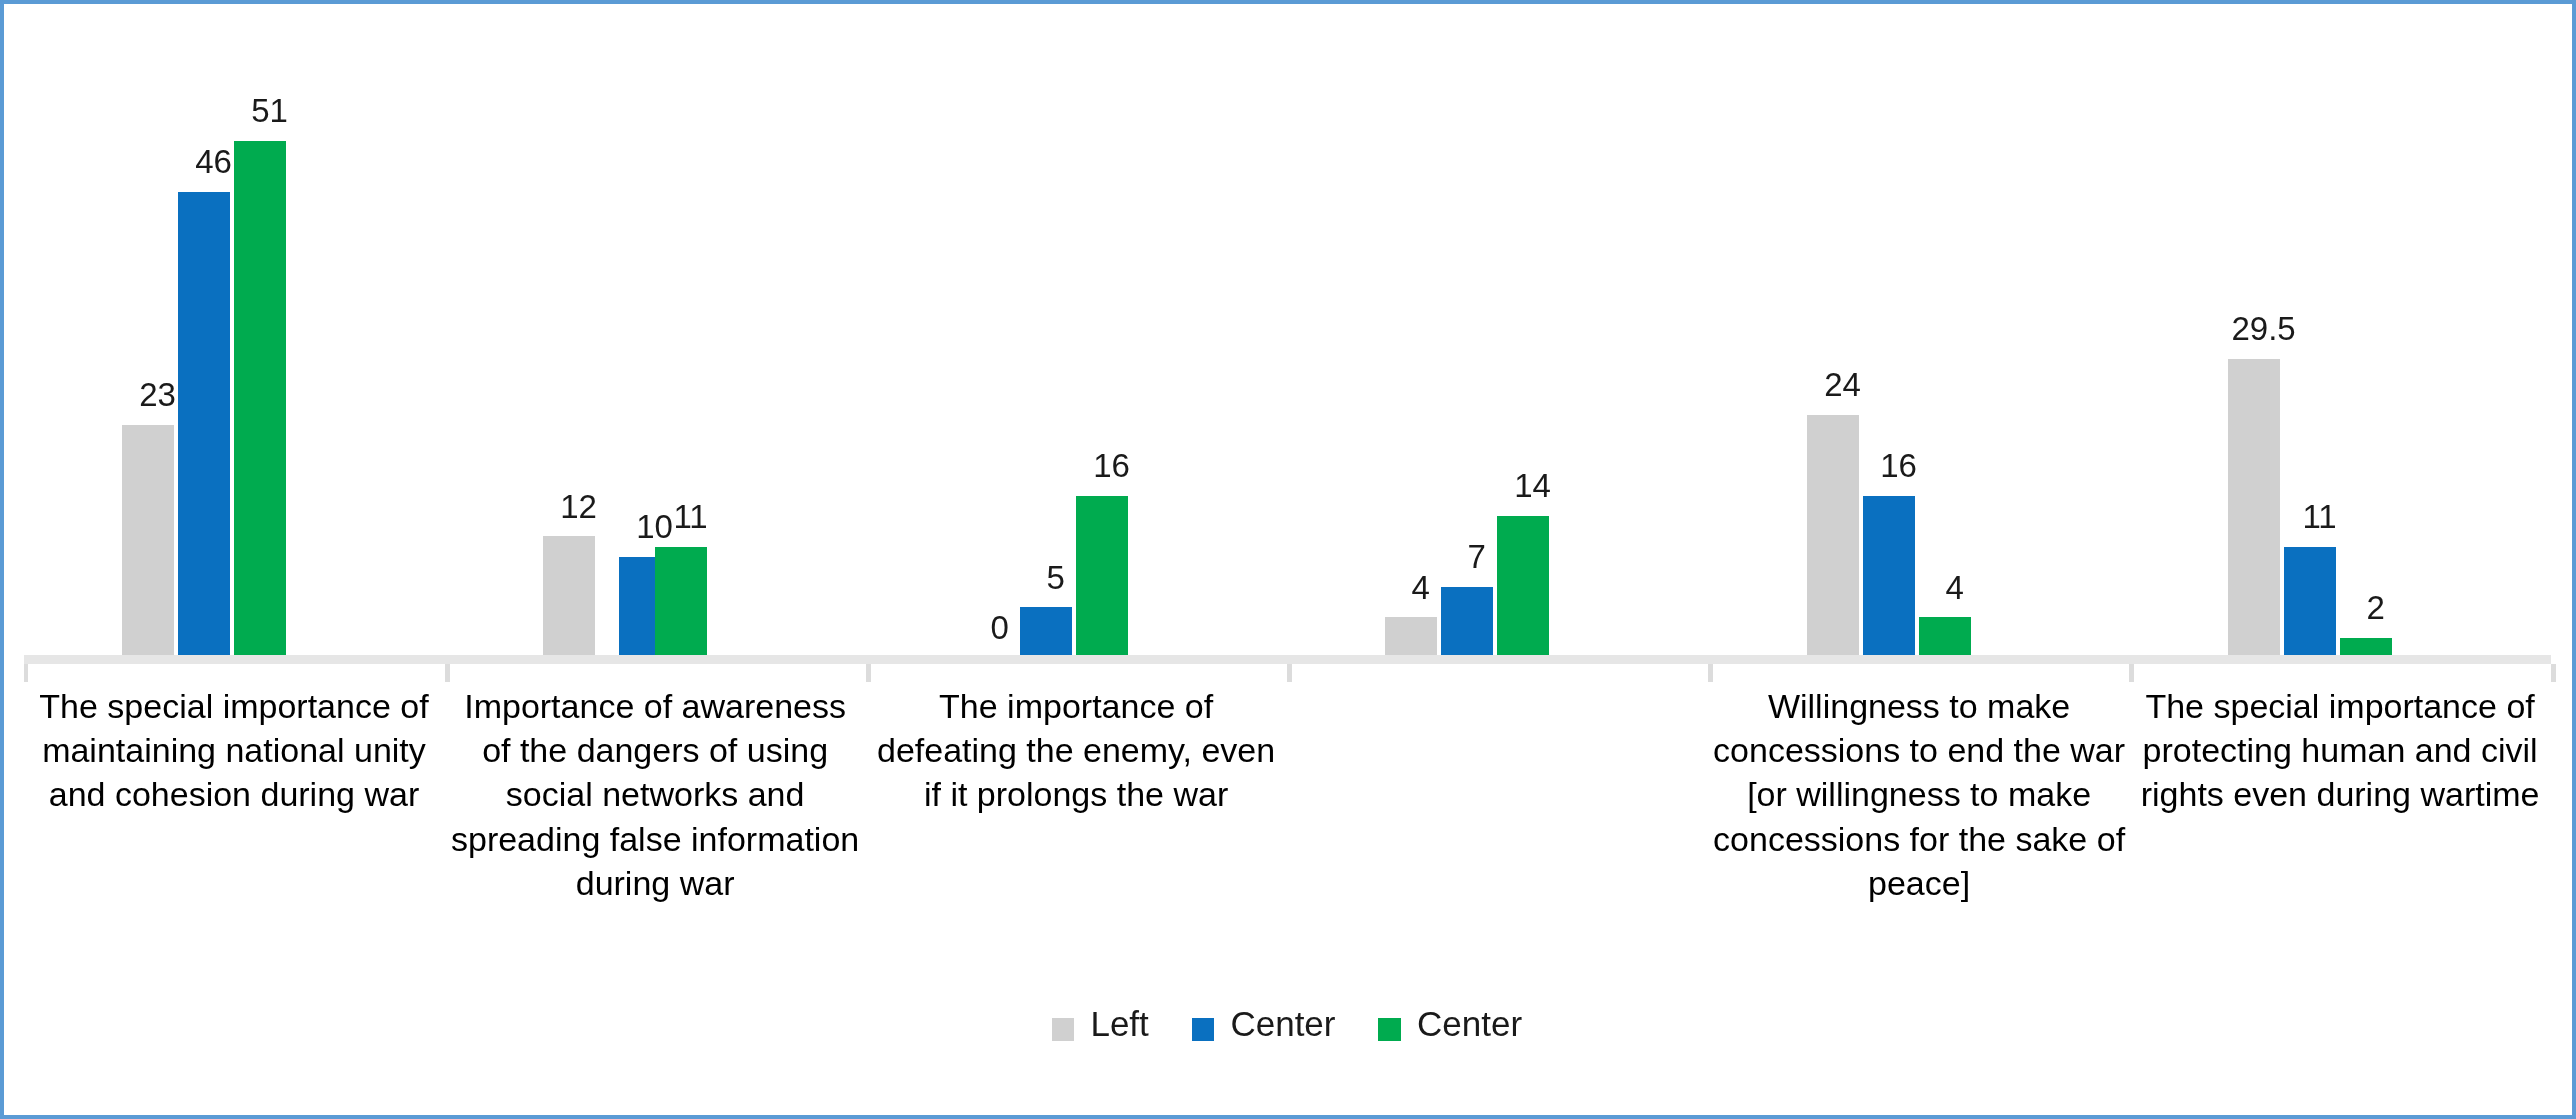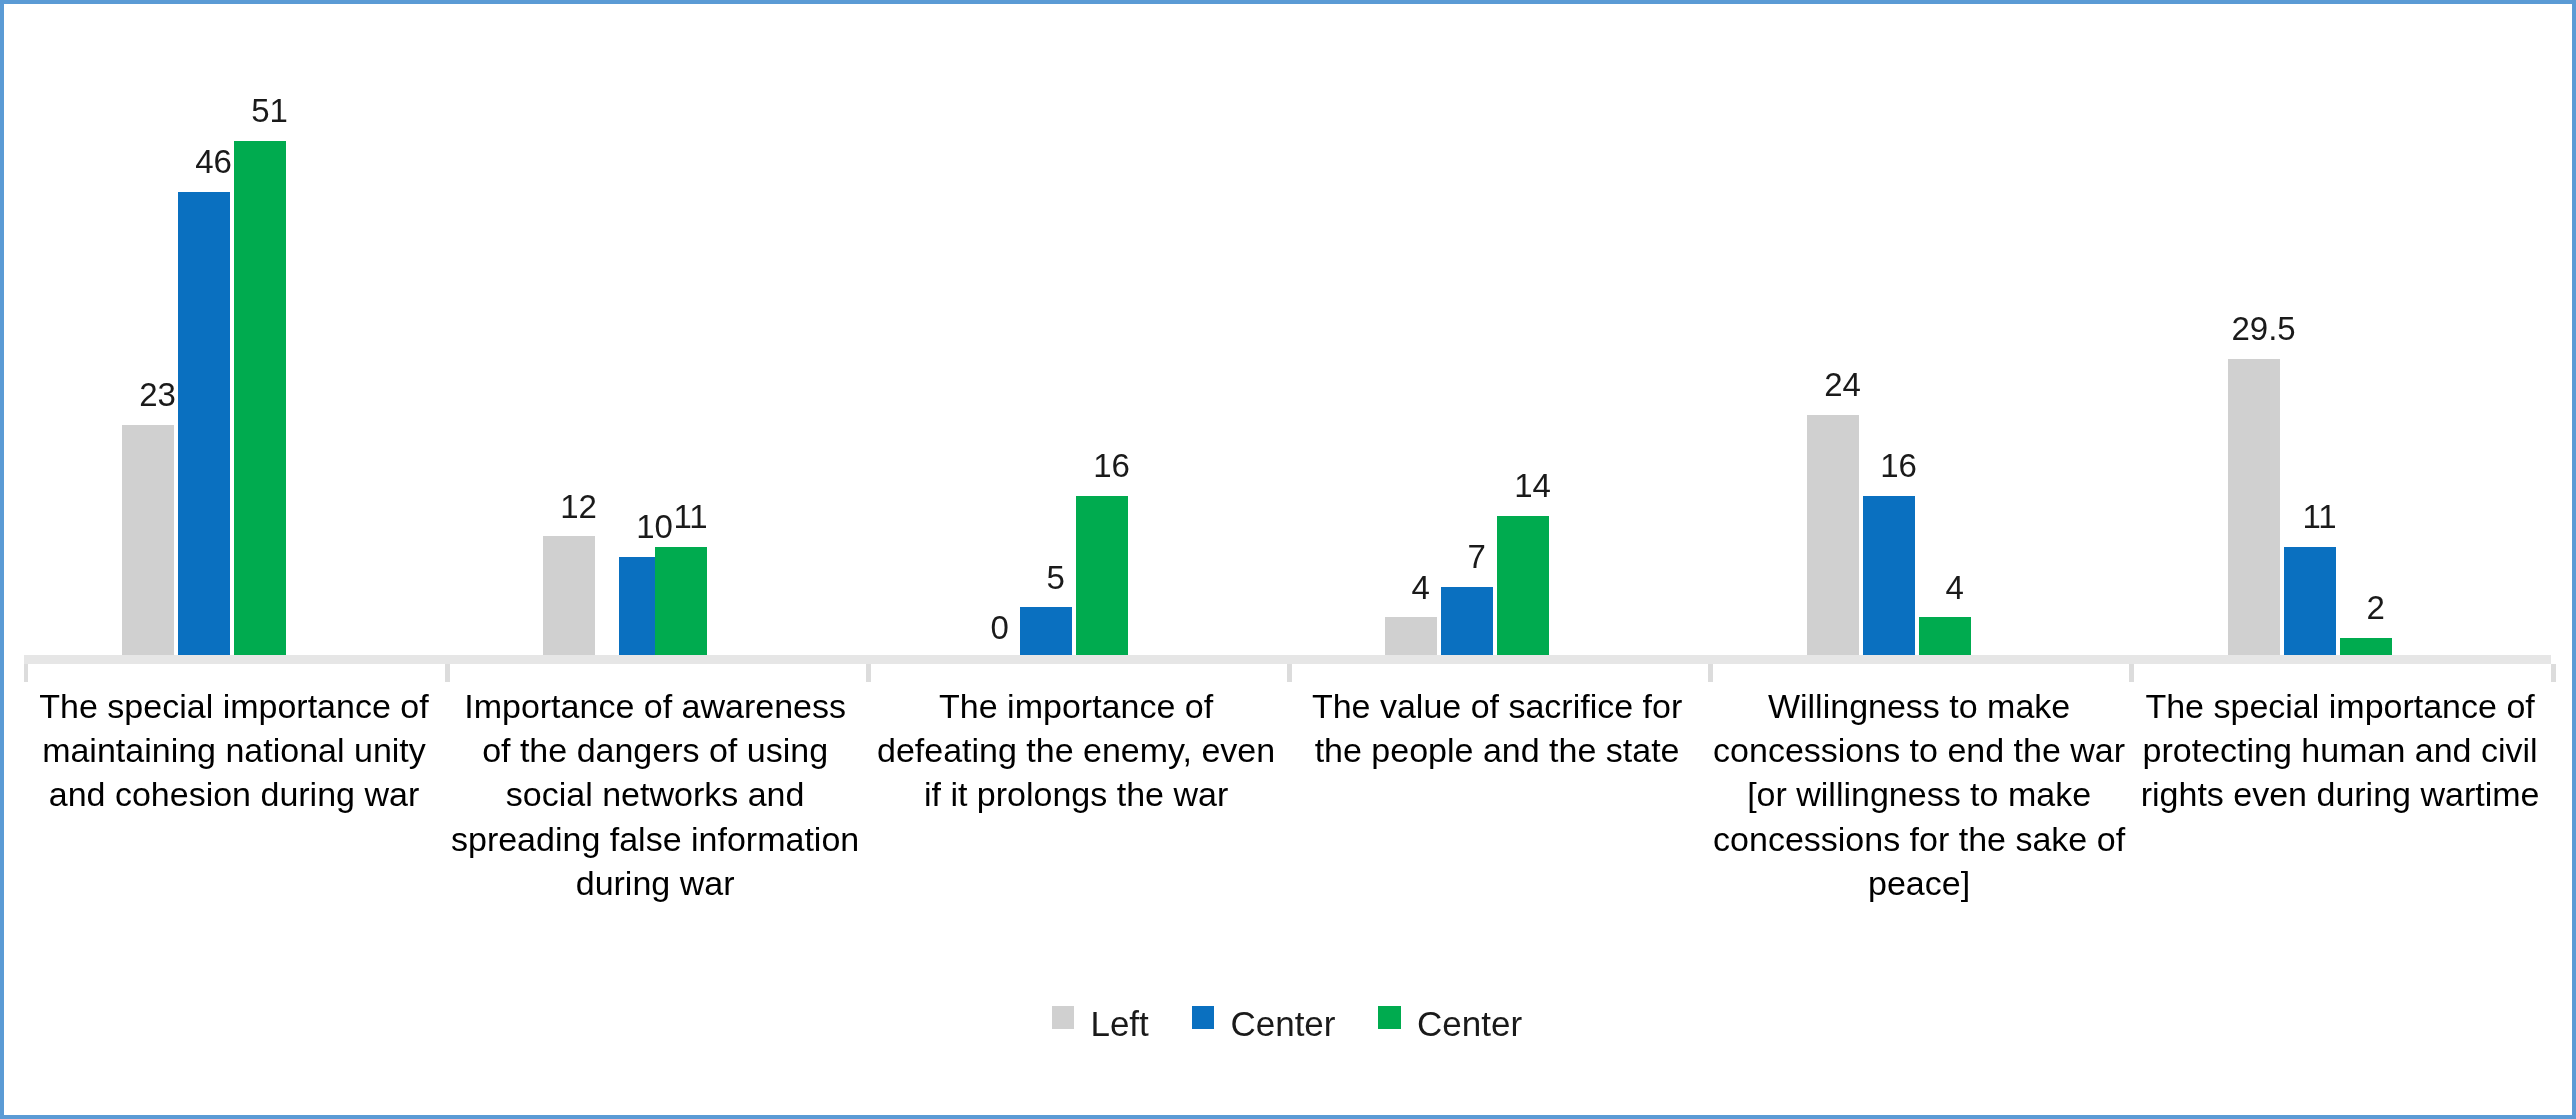--- a/index.html
+++ b/index.html
@@ -97,21 +97,21 @@
     left: 0;
     top: 1002px;
     width: 2566px;
     display: flex;
     justify-content: center;
     align-items: center;
     gap: 43px;
   }
   .legend-item {
     display: flex;
-    align-items: flex-start;
+    align-items: flex-end;
     gap: 16px;
   }
   .legend-swatch {
     width: 22.6px;
     height: 22.6px;
     display: inline-block;
   }
   .legend-text {
     font-size: 35px;
     color: #1a1a1a;
@@ -218,21 +218,20 @@
         <div class="axis-tick" style="left: 1704px; background: rgb(220, 220, 220);"></div>
         <div class="axis-tick" style="left: 2125px; background: rgb(220, 220, 220);"></div>
         <div class="axis-tick" style="left: 19.6px; background: rgb(220, 220, 220);"></div>
         <div class="axis-tick" style="left: 2547px; background: rgb(220, 220, 220);"></div>
       </div>
 
     <div id="cats">
         <div class="cat-label" style="left: 3.9px; width: 413px;">The special importance of maintaining national unity and cohesion during war</div>
         <div class="cat-label" style="left: 425px; width: 413px;">Importance of awareness of the dangers of using social networks and spreading false information during war</div>
         <div class="cat-label" style="left: 846px; width: 413px;">The importance of defeating the enemy, even if it prolongs the war</div>
-        <div class="cat-label" style="left: 1267px; width: 413px;">The value of sacrifice for the people and the state</div>
         <div class="cat-label" style="left: 1689px; width: 413px;">Willingness to make concessions to end the war [or willingness to make concessions for the sake of peace]</div>
         <div class="cat-label" style="left: 2110px; width: 413px;">The special importance of protecting human and civil rights even during wartime</div>
       </div>
 
     <div id="legend">
         <div class="legend-item">
           <span class="legend-swatch" style="background: rgb(208, 208, 208);"></span>
           <span class="legend-text">Left</span>
         </div>
         <div class="legend-item">

